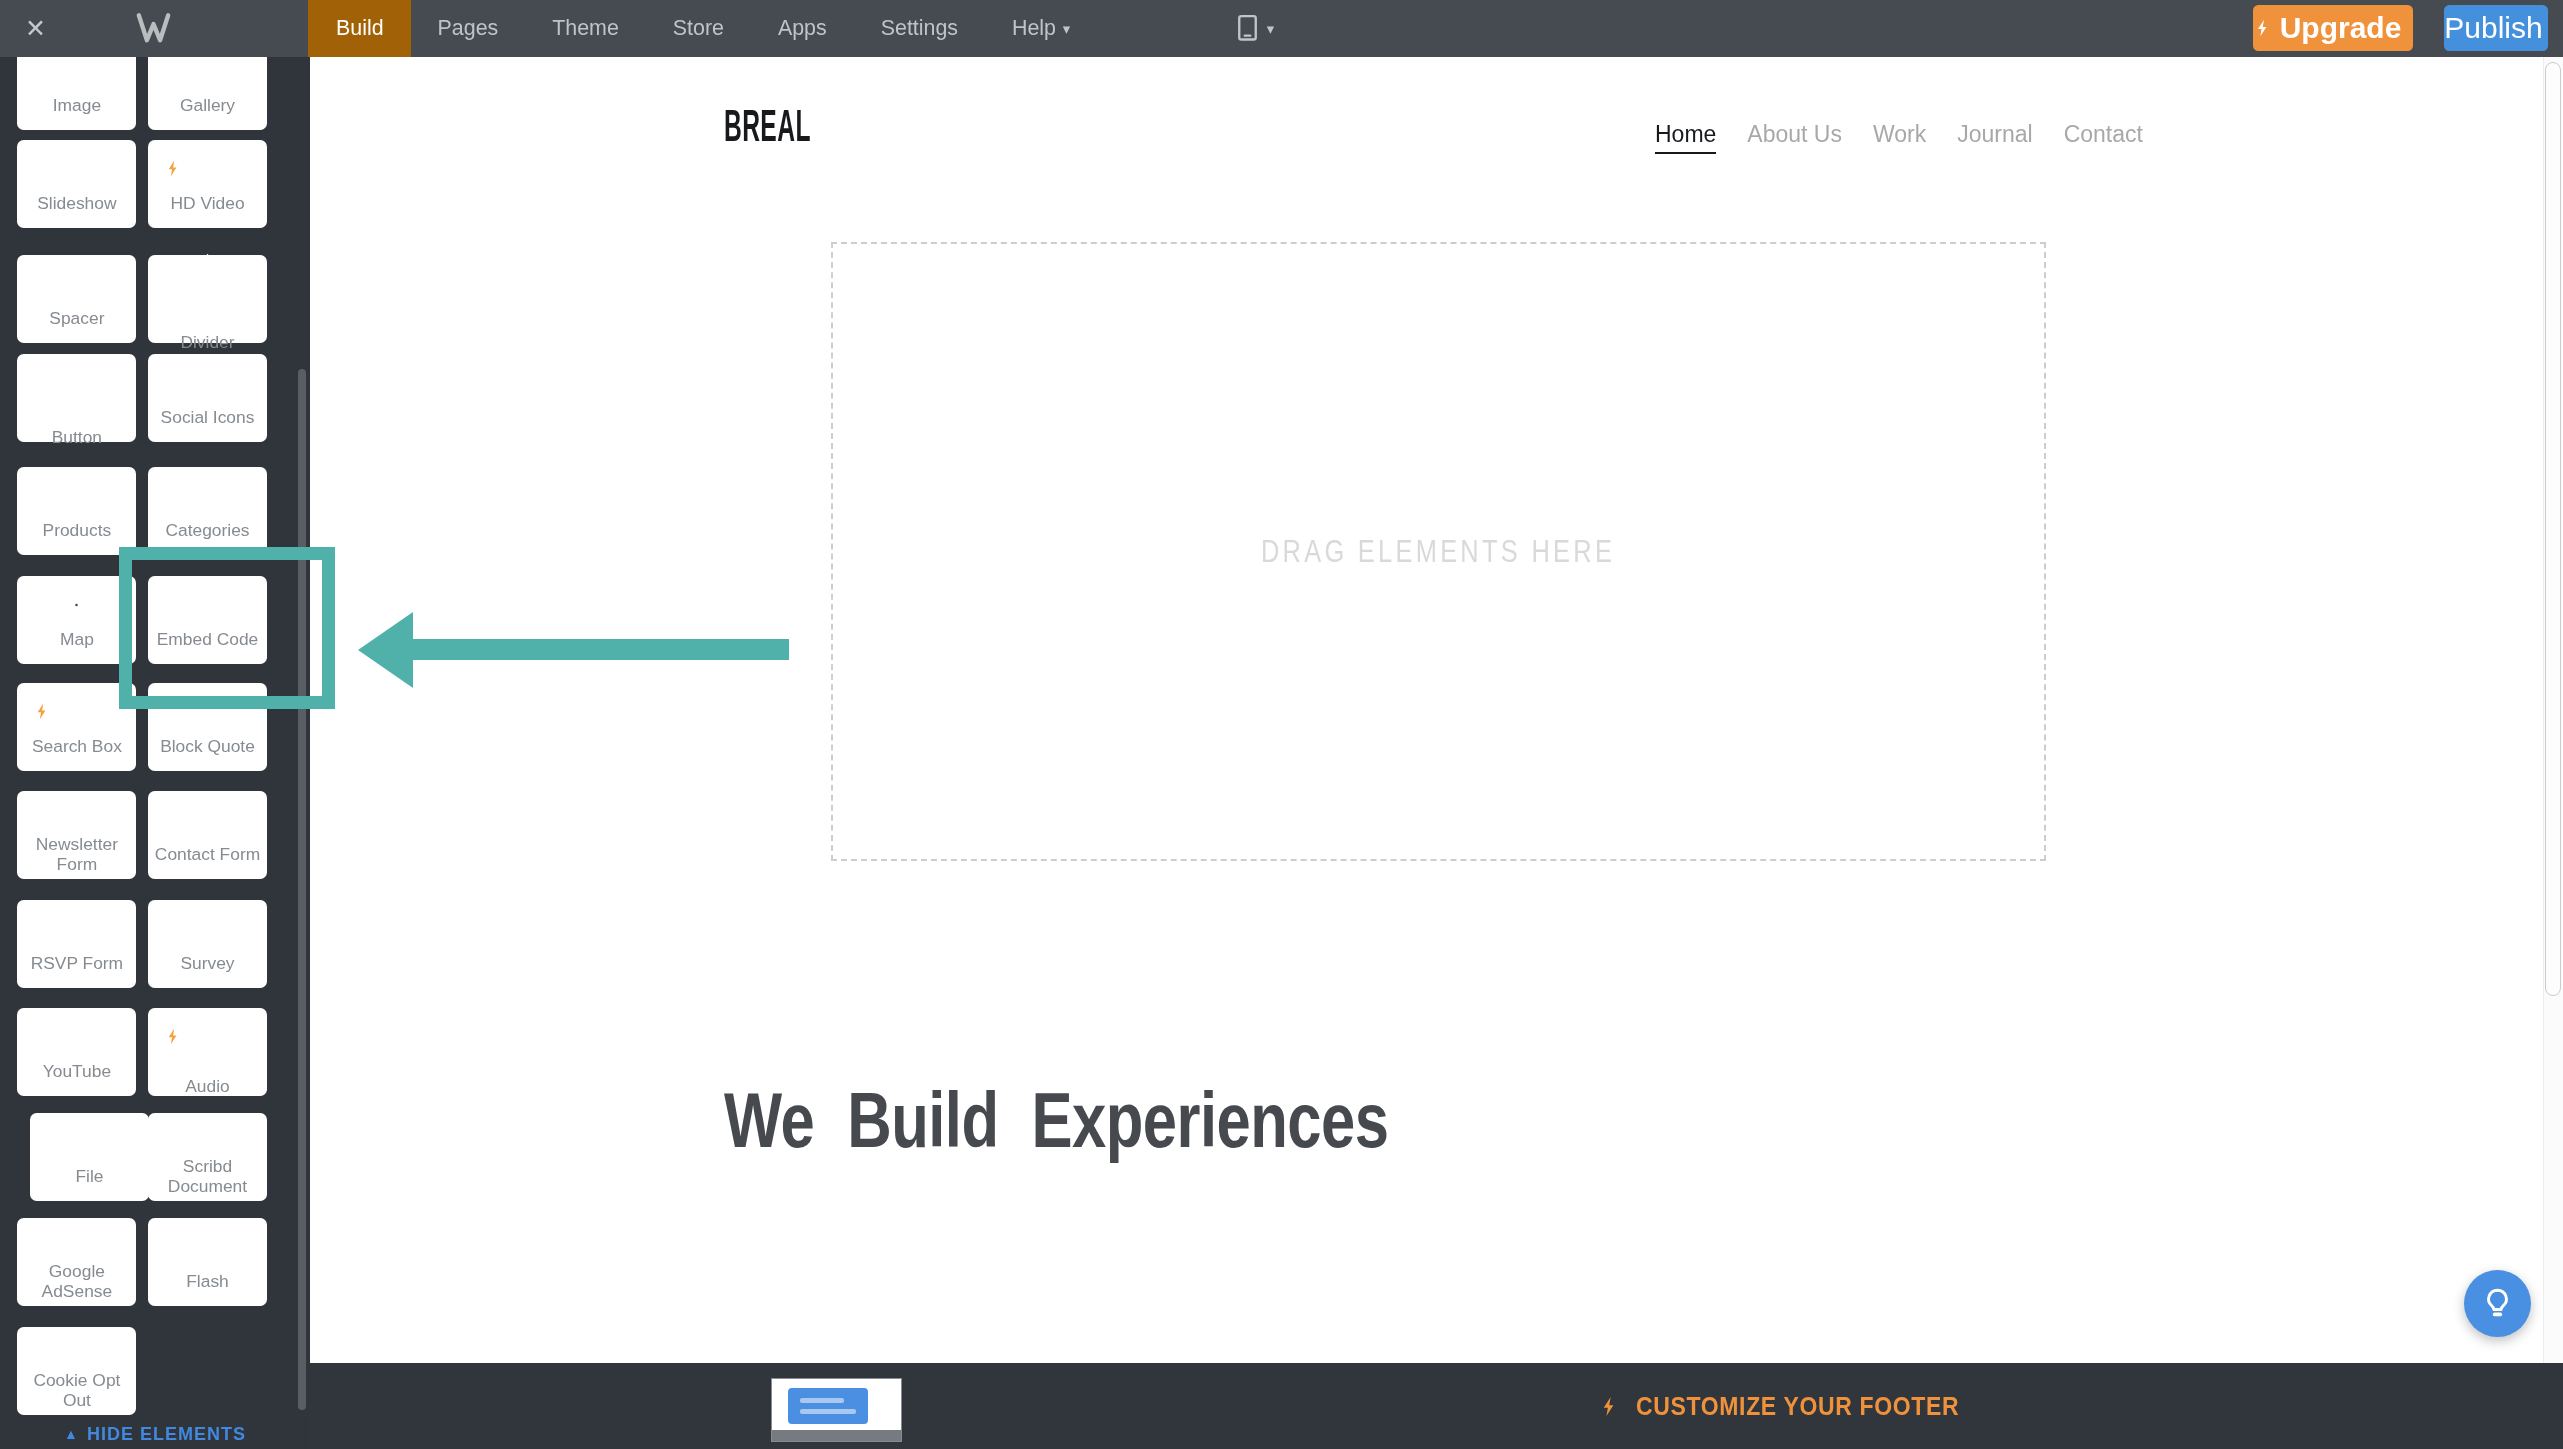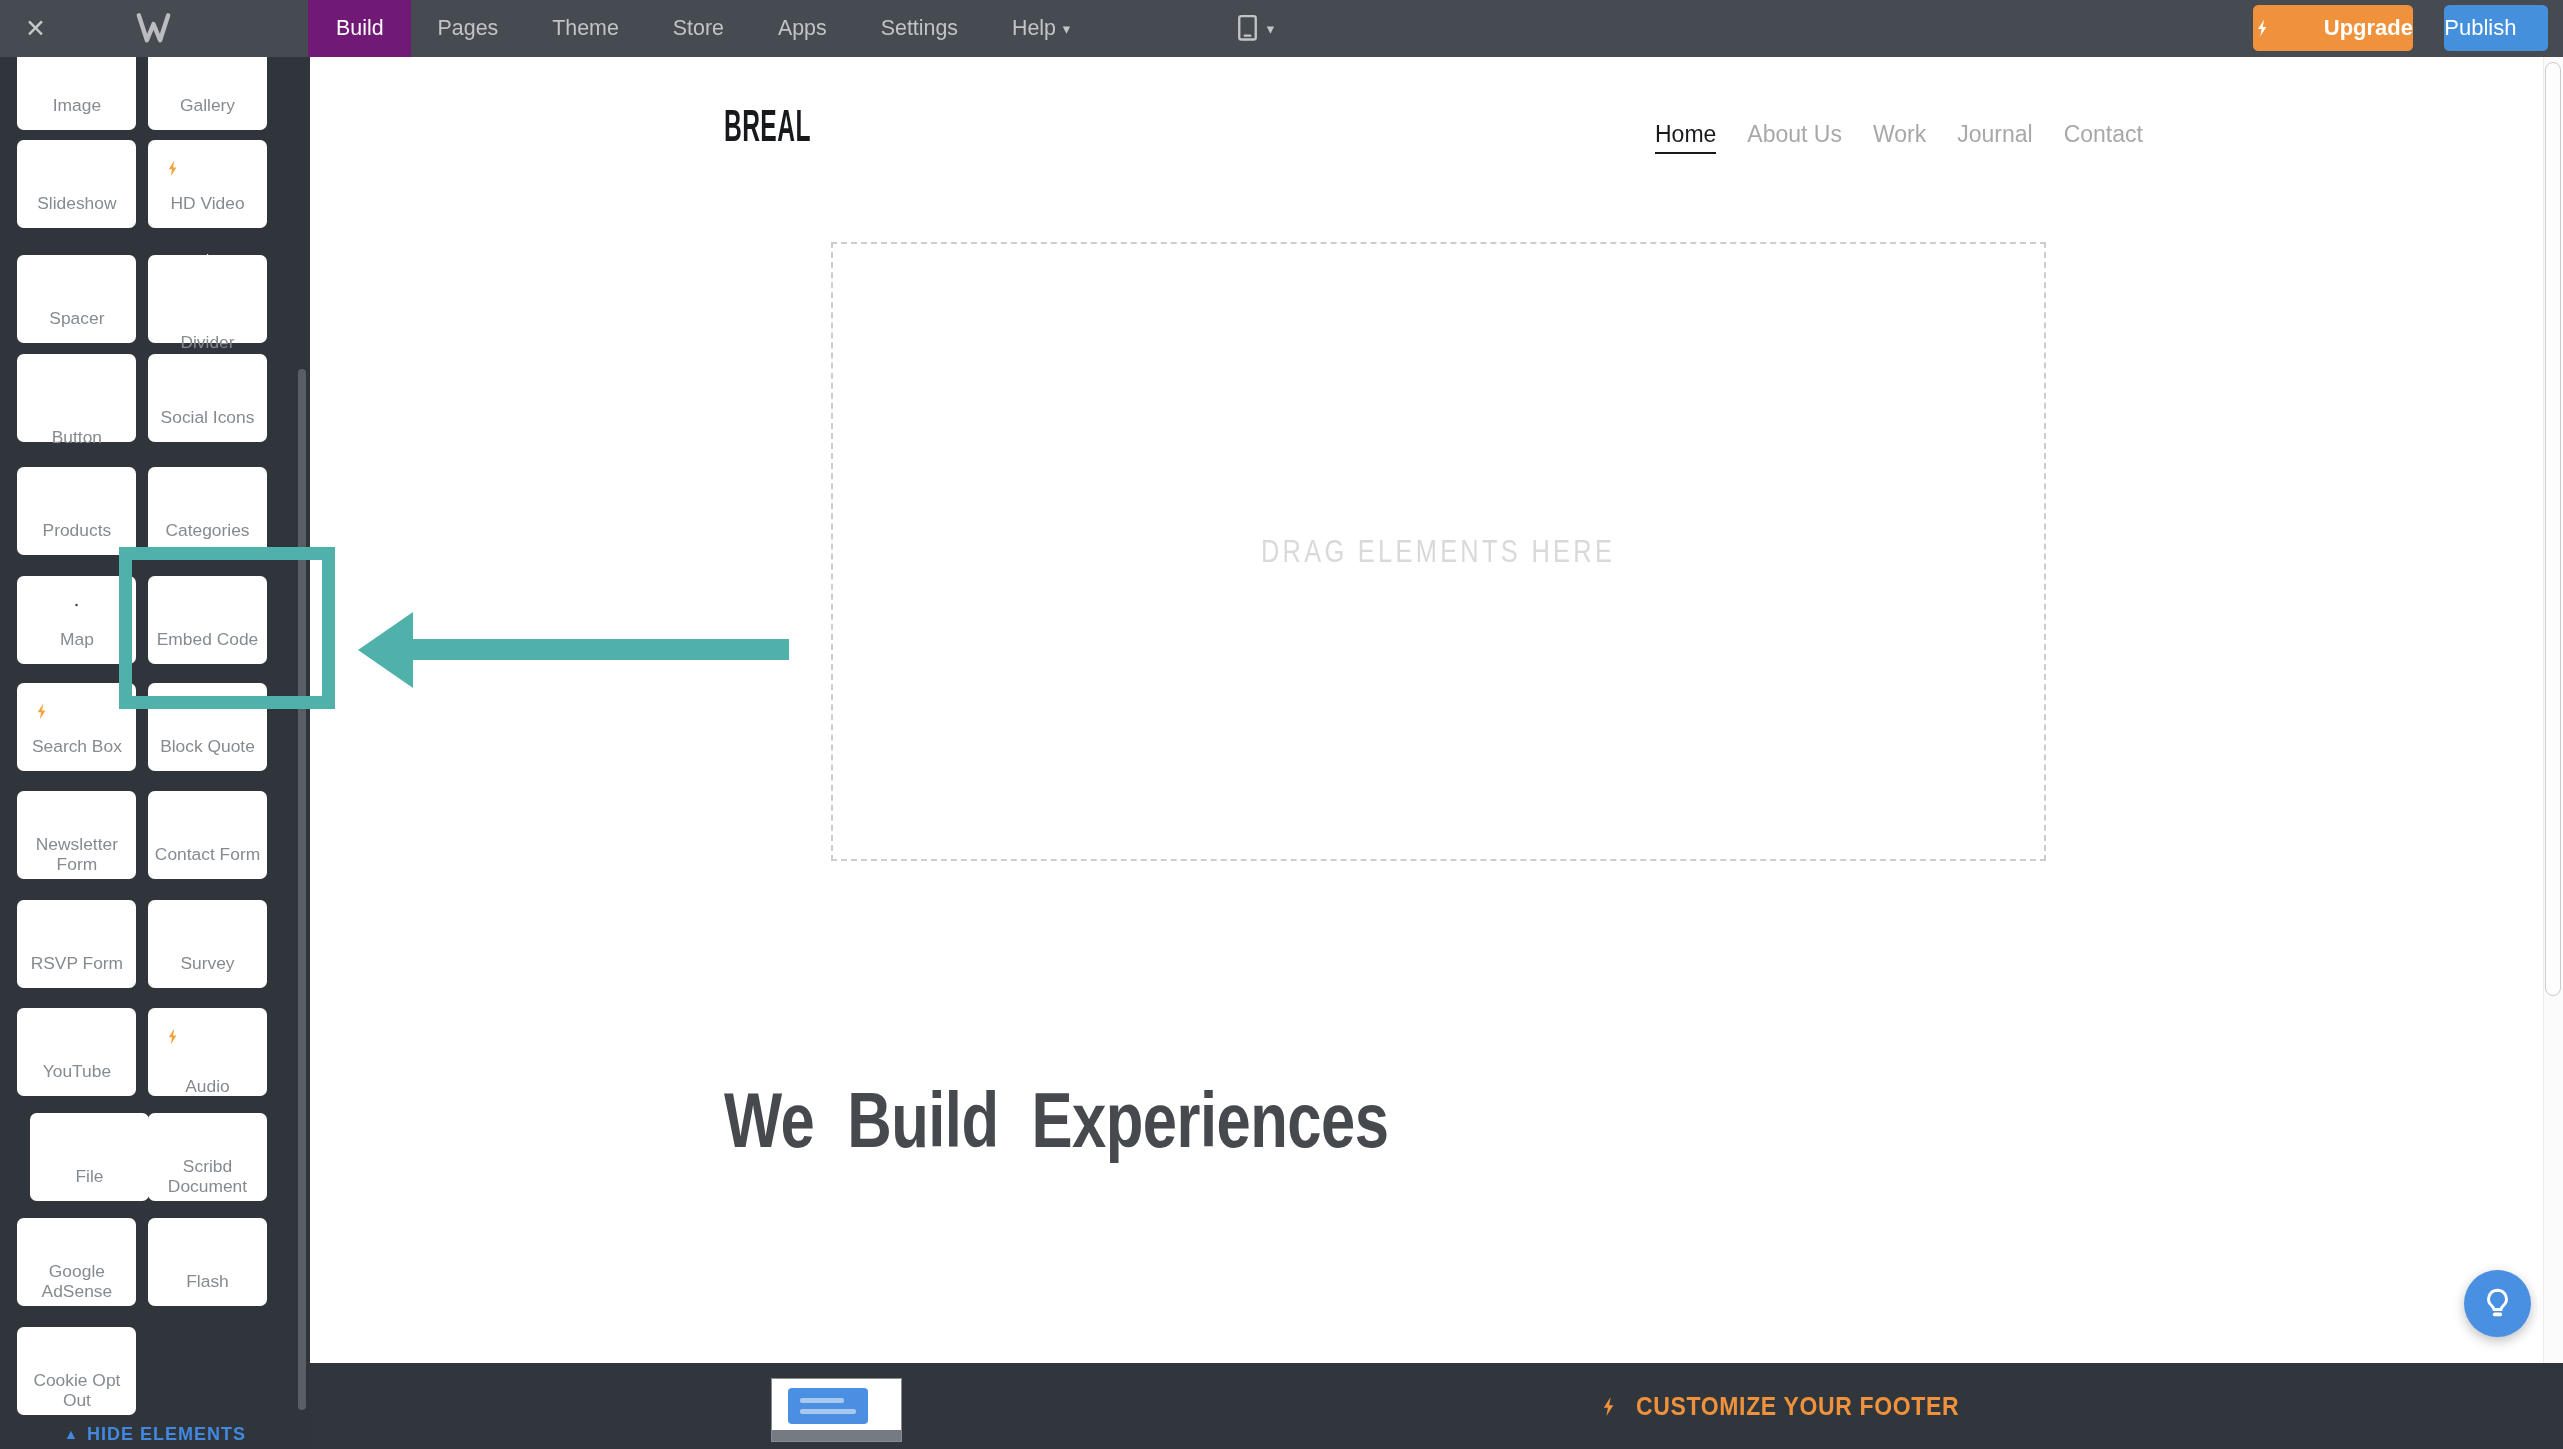--- a/index.html
+++ b/index.html
@@ -4,27 +4,27 @@
 <style>
   html,body{margin:0;padding:0;background:#fff;font-family:"Liberation Sans",sans-serif;}
   .app{position:relative;width:2563px;height:1450px;overflow:hidden;background:#fff;}
 
   
   .topbar{position:absolute;left:0;top:0;width:2563px;height:57px;background:#454b51;z-index:20;}
   .close-x{position:absolute;left:25px;top:0;height:57px;line-height:57px;font-size:25px;font-weight:300;color:#c6c9cc;cursor:pointer;}
   .wlogo{position:absolute;left:133px;top:9.3px;width:41px;height:39px;color:#b9bdc0;}
   .tnav{position:absolute;left:308px;top:0;height:57px;display:flex;align-items:stretch;}
   .tnav-item{display:flex;align-items:center;padding:0 27px;font-size:21.4px;color:#c0c4c7;cursor:pointer;}
-  .tnav-item.active{background:#701a75;color:#fff;padding-left:28px;}
+  .tnav-item.active{background:#a16207;color:#fff;padding-left:28px;}
   .tnav-item .caret-glyph{display:none;font-size:14.7px;margin-left:6.7px;color:#c0c4c7;}
   .tnav-item.caret .caret-glyph{display:inline;}
   .device{position:absolute;left:1231px;top:12px;color:#c2c5c8;display:flex;align-items:center;cursor:pointer;}
   .device svg{width:33px;height:33px;}
   .device .caret-glyph{font-size:14.7px;margin-left:2.7px;}
-  .btn{position:absolute;top:5.3px;height:46px;border-radius:5.3px;color:#fff;font-size:22px;display:flex;align-items:center;justify-content:space-between;cursor:pointer;}
+  .btn{position:absolute;top:5.3px;height:46px;border-radius:5.3px;color:#fff;font-size:30px;display:flex;align-items:center;justify-content:flex-start;cursor:pointer;}
   .btn-upgrade{right:150px;width:160px;background:#f0923c;font-weight:700;}
   .btn-upgrade .bolt-glyph{width:20px;height:20px;margin-right:6.7px;color:#fff;}
   .btn-publish{right:14.7px;width:104px;background:#4590dc;}
 
   
   .sidebar{position:absolute;left:0;top:0;width:310px;height:1450px;background:#2f353b;z-index:2;}
   .tile{position:absolute;width:119px;height:88px;background:#ffffff;border-radius:6.7px;display:flex;flex-direction:column;align-items:center;justify-content:center;cursor:pointer;}
   .t-icon{width:31px;height:31px;}
   .t-icon svg{width:31px;height:31px;stroke:#fff;fill:none;stroke-width:1.7;stroke-linecap:round;stroke-linejoin:round;}
   .t-label{margin-top:6.7px;font-size:17.4px;line-height:20px;color:#858b90;text-align:center;max-width:107px;}

